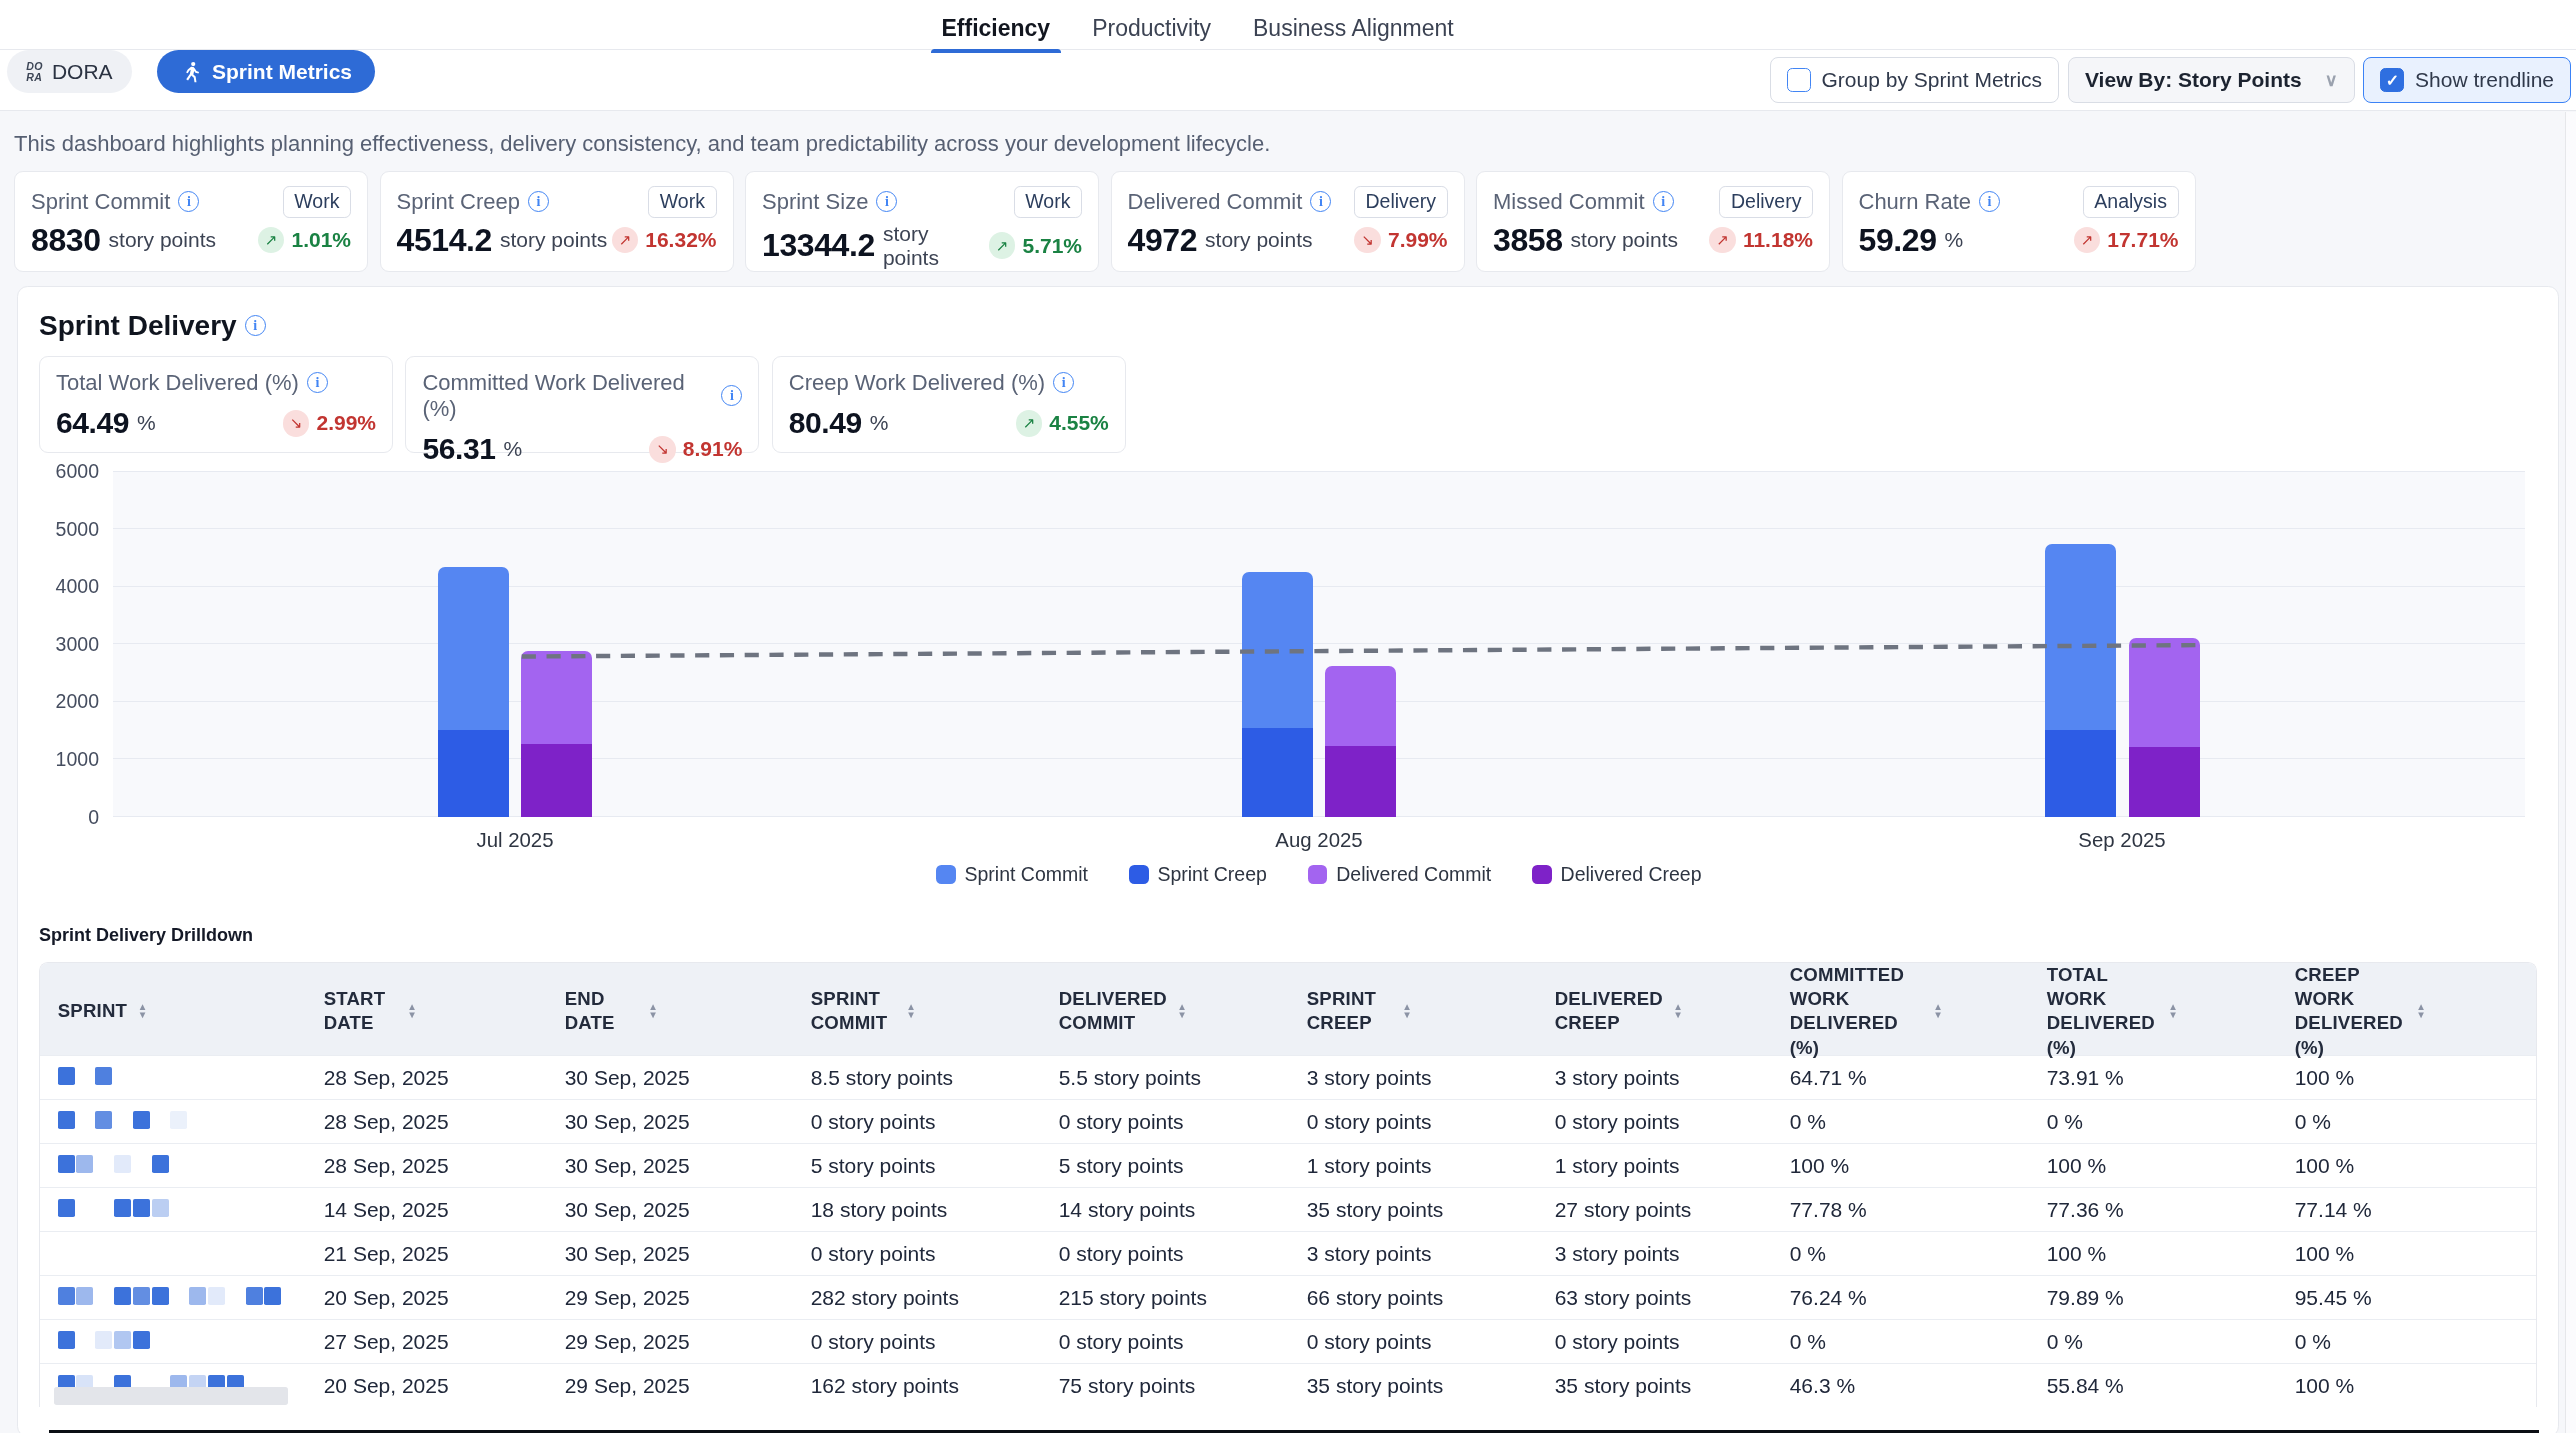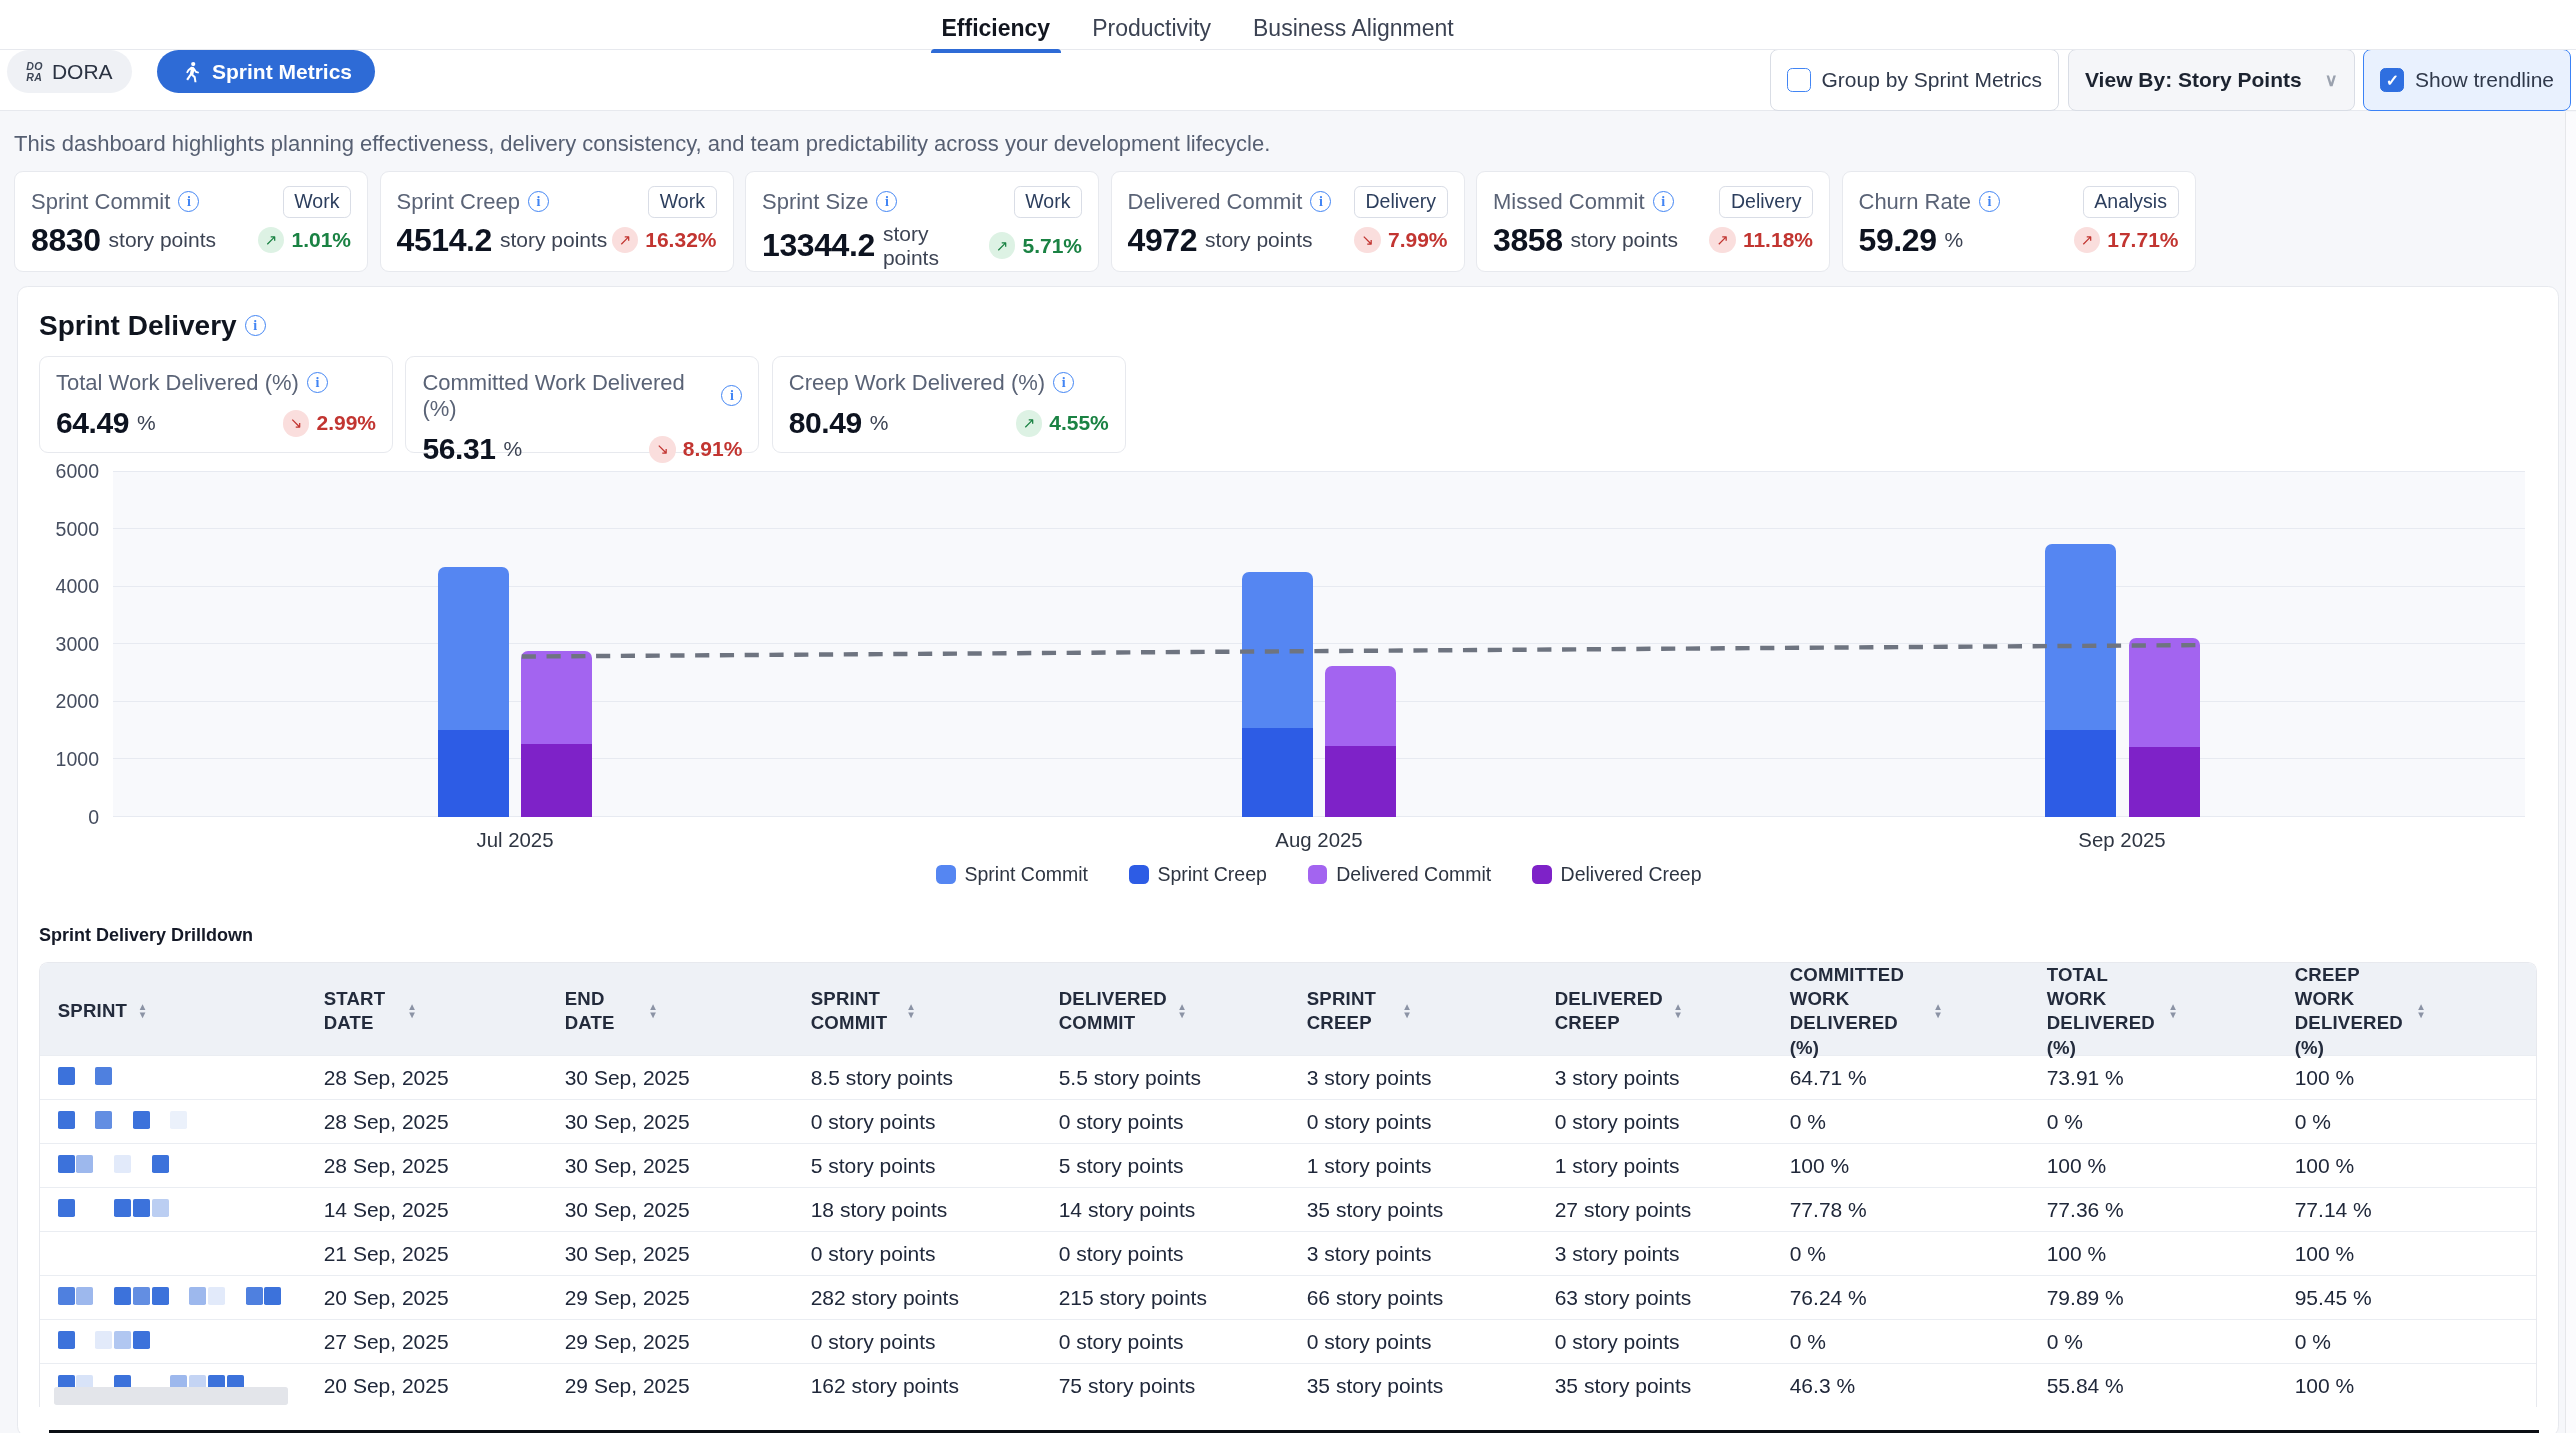--- a/index.html
+++ b/index.html
@@ -13,21 +13,21 @@
   .tab.active { color:#12161f; font-weight:bold; }
   .tab.active::after { content:""; position:absolute; left:-7px; right:-7px; bottom:0; height:4.4px; background:#2e6bd6; border-radius:3.5px 3.5px 0 0; }
 
   
   .toolbar { height:61px; background:#fff; border-bottom:0.9px solid #e7e9ee; display:flex; padding:0 5px; }
   .chip { display:inline-flex; align-items:center; gap:8.9px; border-radius:23px; height:43px; padding:0 19.5px; font-size:21px; }
   .dora-chip { background:#eff1f5; color:#2b3342; margin-left:1.8px; cursor:pointer; }
   .dora-glyph { display:inline-flex; flex-direction:column; font-size:10.6px; font-weight:bold; line-height:.95; color:#3d4656; letter-spacing:0.4px; }
   .sprint-chip { background:#2e6bd6; color:#fff; margin-left:25px; font-weight:bold; cursor:pointer; padding:0 23px; }
   .toolbar-right { margin-left:auto; display:flex; align-items:center; gap:8.9px; }
-  .ctrl { display:inline-flex; align-items:center; gap:10.6px; height:62px; border:0.9px solid #d9dde5; border-radius:8px; background:#fff; padding:0 16px; font-size:21px; color:#30394b; cursor:pointer; }
+  .ctrl { display:inline-flex; align-items:center; gap:10.6px; height:46px; border:0.9px solid #d9dde5; border-radius:8px; background:#fff; padding:0 16px; font-size:21px; color:#30394b; cursor:pointer; }
   .ctrl.select { background:#f5f6f9; font-weight:bold; color:#1c2330; }
   .ctrl.trendline { background:#e9f1fe; border:1.8px solid #3b82f6; }
   .cb { width:24px; height:24px; border:1.8px solid #4285f4; border-radius:5.3px; background:#fff; display:inline-flex; align-items:center; justify-content:center; flex:0 0 auto; }
   .cb .tick { display:none; color:#fff; font-size:16px; font-weight:bold; }
   .cb.checked { background:#2f6fe0; border-color:#2f6fe0; }
   .cb.checked .tick { display:block; }
   .chevron { color:#9aa1ae; font-size:17.7px; margin-left:12.4px; }
 
   
   .desc { padding:19.5px 14px 3.5px 14px; font-size:22px; color:#565f72; }

